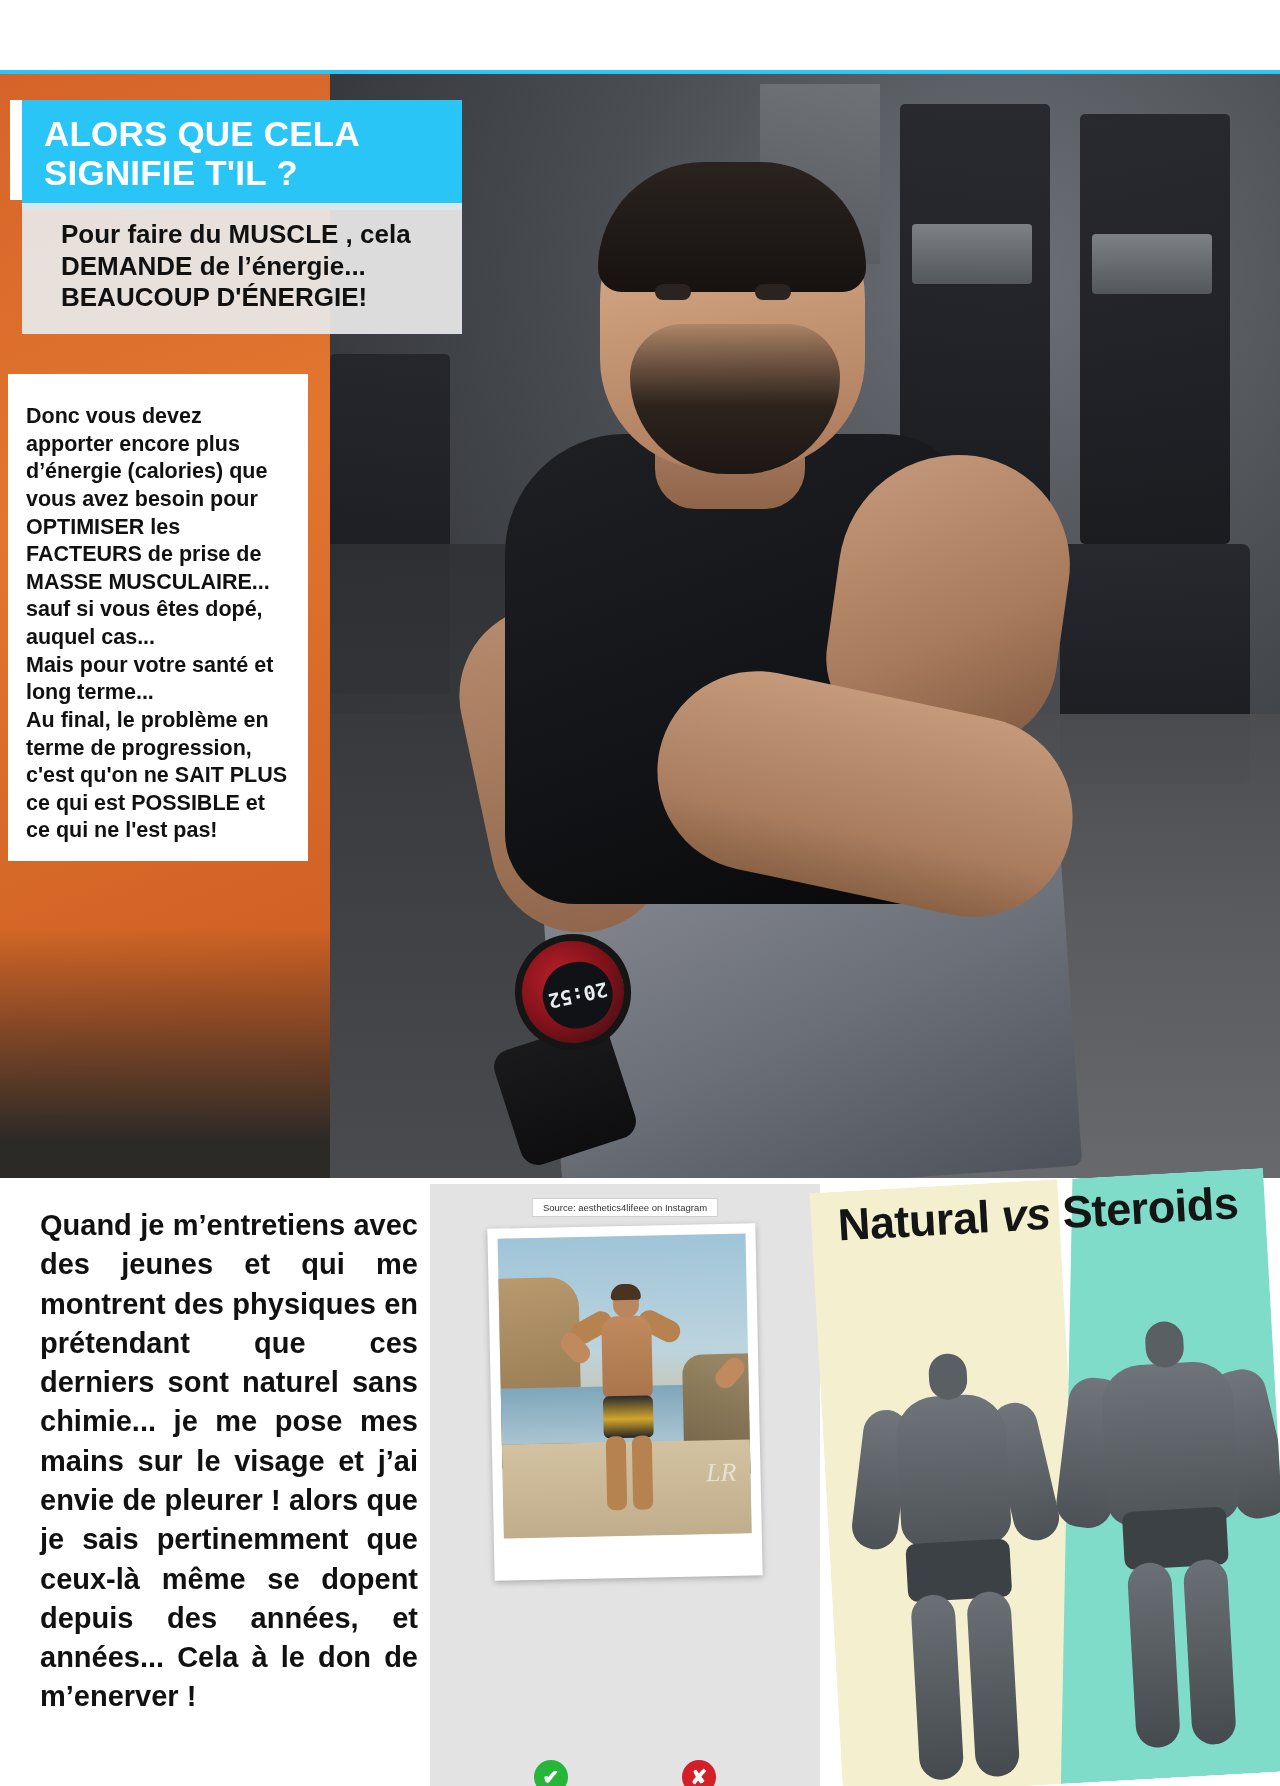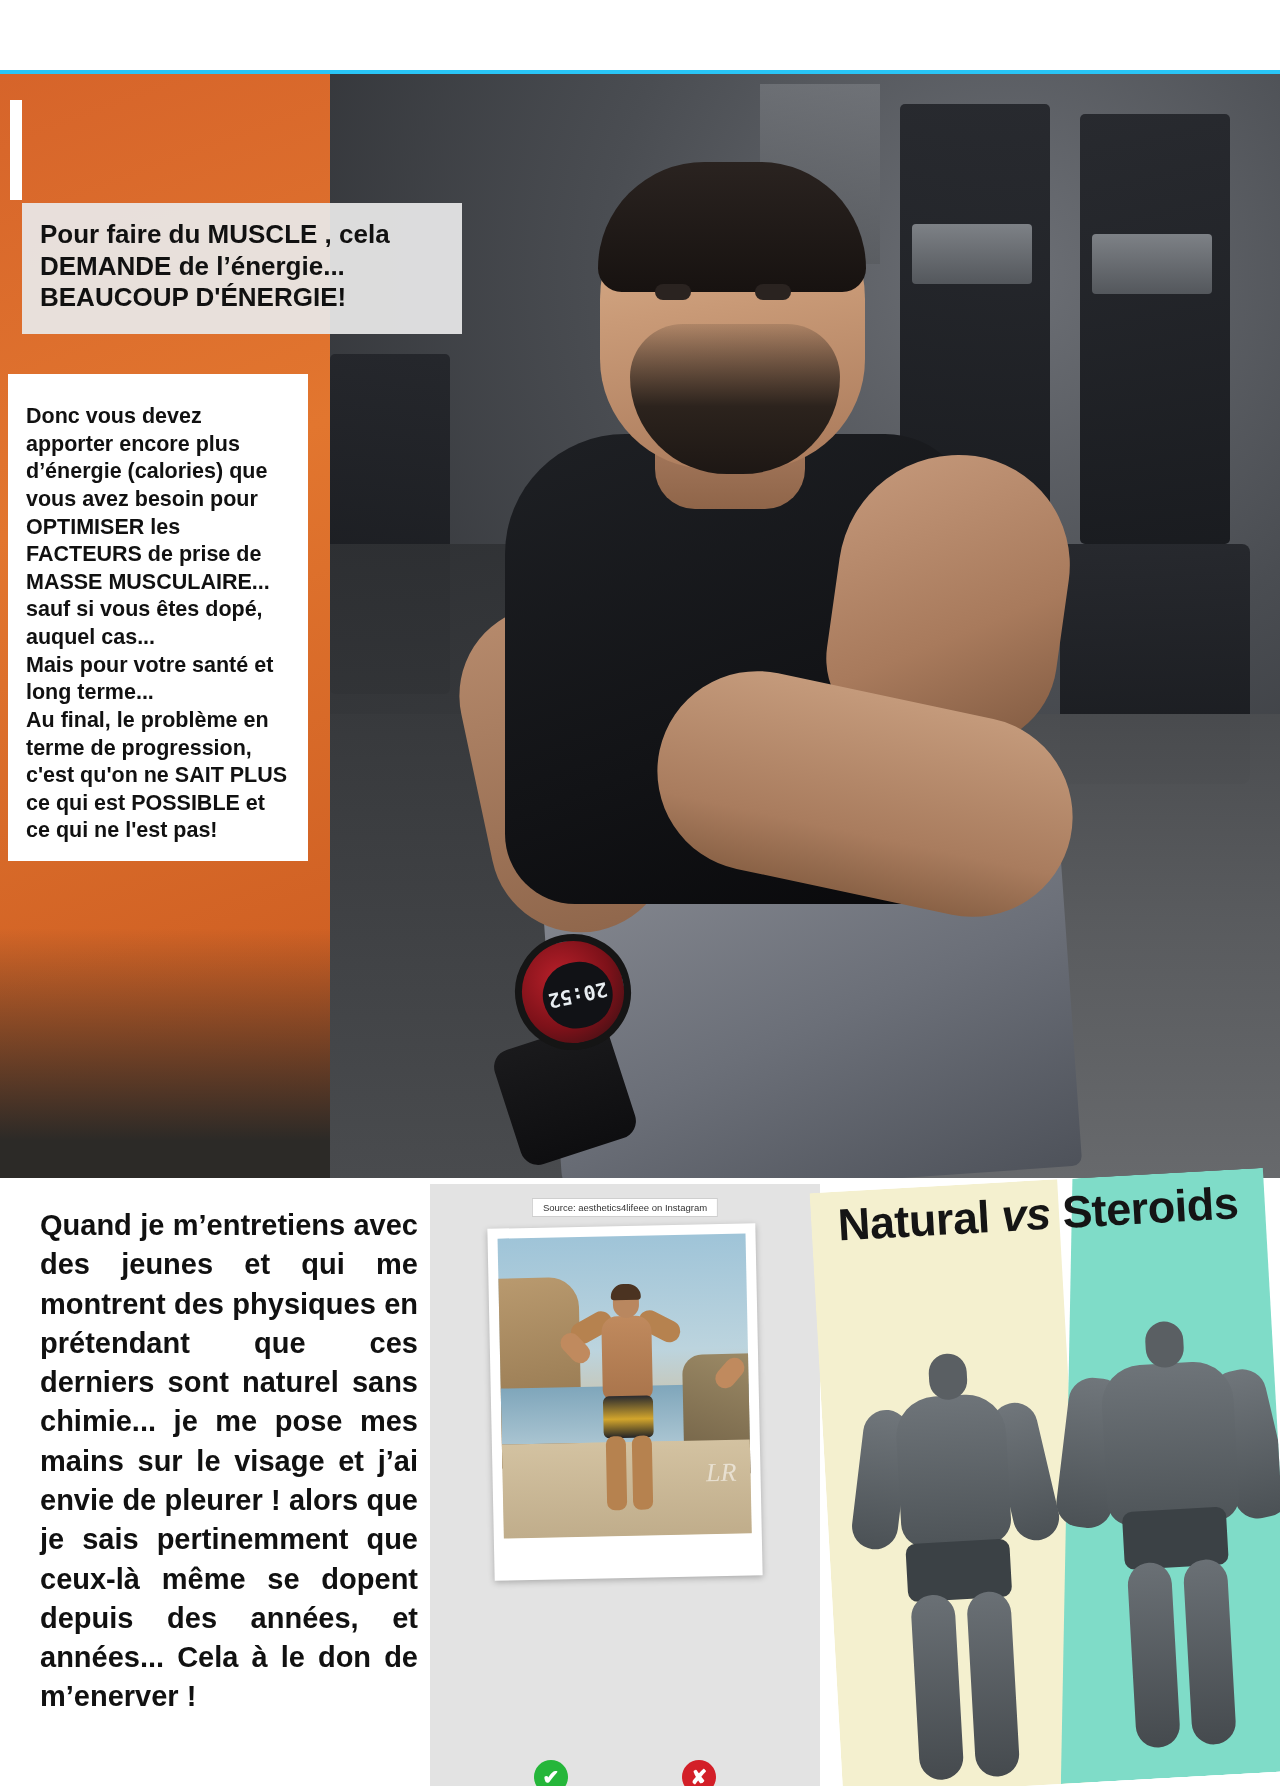--- a/index.html
+++ b/index.html
@@ -264,21 +264,21 @@
     width: 12px; height: 100px;
     background: #ffffff;
   }
 
   
   .subhead-box {
     position: absolute;
     left: 22px; top: 203px;
     width: 440px;
     background: rgba(232,232,232,0.93);
-    padding: 16px 20px 20px 18px;
+    padding: 16px 20px 20px 39px;
   }
   .subhead-box p {
     font-size: 26px;
     line-height: 1.22;
     font-weight: bold;
     color: #111111;
   }
 
   
   .body-box {
@@ -595,20 +595,23 @@
       <div class="sub-eye" style="left:400px; top:150px;"></div>
       <div class="sub-beard"></div>
       <div class="watch-band"></div>
       <div class="watch">
         <div class="watch-face">20:52</div>
       </div>
     </div>
   </div>
 
   <div class="headline-bar"></div>
+  <div class="headline-box">
+    <h1>ALORS QUE CELA SIGNIFIE T'IL ?</h1>
+  </div>
 
   <div class="subhead-box">
     <p style="white-space: pre-line;">Pour faire du MUSCLE , cela DEMANDE de l’énergie...
 BEAUCOUP D'ÉNERGIE!</p>
   </div>
 
   <div class="body-box">
     <p style="white-space: pre-line;">Donc vous devez apporter encore plus d’énergie (calories) que vous avez besoin pour OPTIMISER les FACTEURS de prise de MASSE MUSCULAIRE... sauf si vous êtes dopé, auquel cas...
 Mais pour votre santé et long terme...
 Au final, le problème en terme de progression,  c'est qu'on ne SAIT PLUS ce qui est POSSIBLE et ce qui ne l'est pas!</p>

